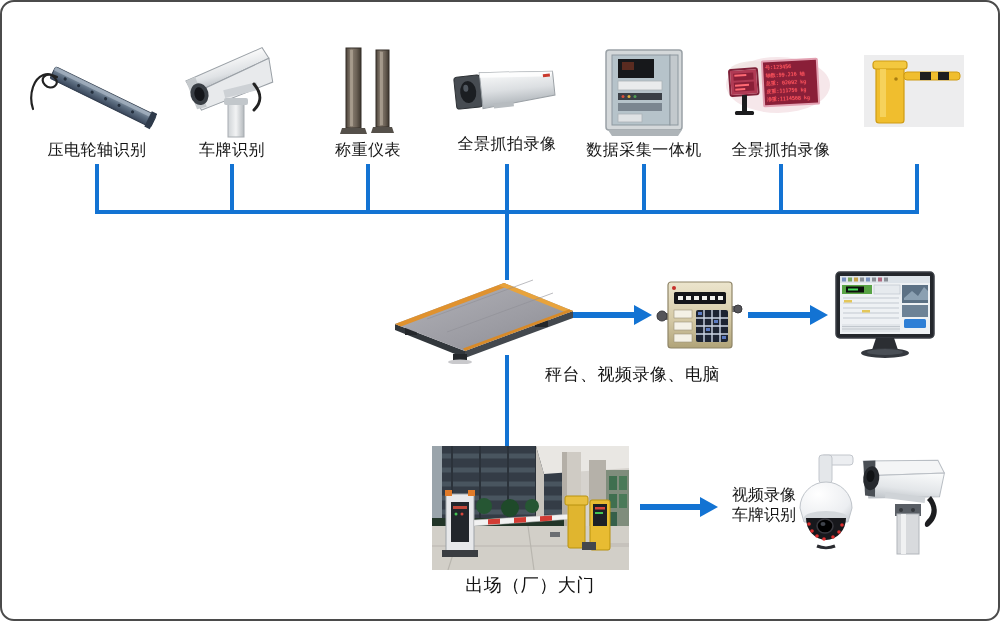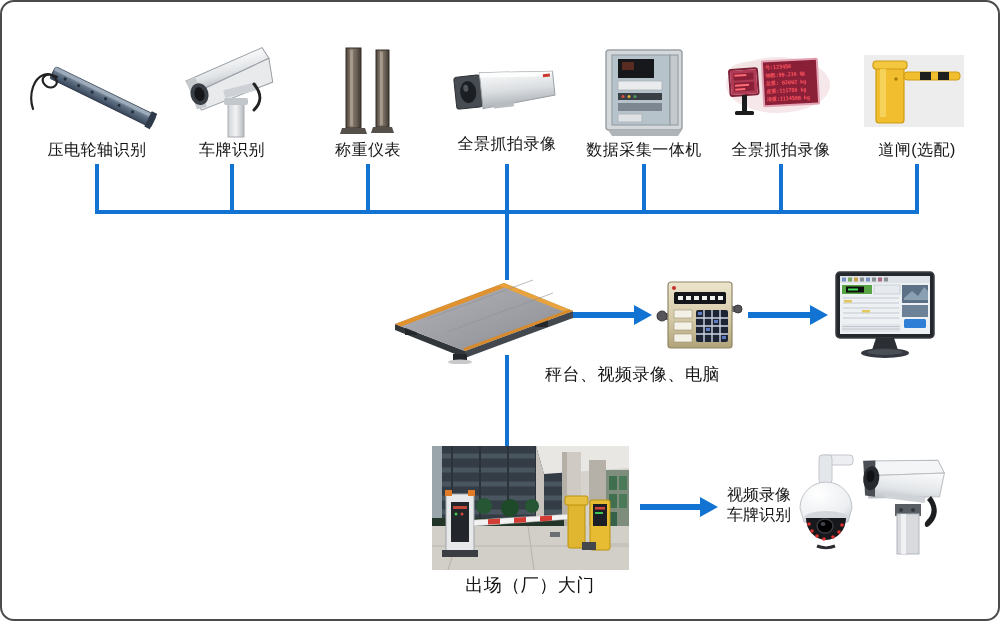--- a/index.html
+++ b/index.html
@@ -188,21 +188,20 @@
     <rect x="56" y="17" width="11" height="8" fill="#1e1e1e"></rect>
     <rect x="74" y="17" width="11" height="8" fill="#1e1e1e"></rect>
   </svg>
 
   <div class="lbl" style="left:15px;top:138px;width:160px;">压电轮轴识别</div>
   <div class="lbl" style="left:150px;top:138px;width:160px;">车牌识别</div>
   <div class="lbl" style="left:286px;top:138px;width:160px;">称重仪表</div>
   <div class="lbl" style="left:425px;top:132px;width:160px;">全景抓拍录像</div>
   <div class="lbl" style="left:562px;top:138px;width:160px;">数据采集一体机</div>
   <div class="lbl" style="left:699px;top:138px;width:160px;">全景抓拍录像</div>
-  <div class="lbl" style="left:835px;top:138px;width:160px;">道闸(选配)</div>
 
   <svg class="abs" style="left:385px;top:270px;" width="195" height="92" viewBox="0 0 195 92">
     <defs>
       <linearGradient id="deckG" x1="0" y1="0" x2="1" y2="1">
         <stop offset="0" stop-color="#b3b3b9"></stop>
           <stop offset=".6" stop-color="#9c9ca3"></stop>
           <stop offset="1" stop-color="#8a8a91"></stop>
       </linearGradient>
     </defs>
     <path d="M8 58 L8 52 L78 79 L78 86 Z" fill="#32373c"></path>
@@ -326,21 +325,21 @@
     <rect x="158" y="54" width="20" height="50" rx="2" fill="#e8bc32" stroke="#b8920f" stroke-width="1"></rect>
     <rect x="161" y="58" width="14" height="22" fill="#1c2026"></rect>
     <rect x="163" y="61" width="10" height="2.5" fill="#d8463b"></rect>
     <rect x="163" y="66" width="8" height="2" fill="#43c553"></rect>
     <rect x="150" y="96" width="14" height="8" fill="#44474c"></rect>
     <rect x="118" y="86" width="10" height="5" fill="#6b6e72"></rect>
   </svg>
 
   <div class="lbl" style="left:438px;top:573px;width:180px;font-size:18px;">出场（厂）大门</div>
 
-  <div class="abs" style="left:720px;top:483px;width:74px;text-align:center;font-size:16px;line-height:20px;color:#141414;font-weight:500;">
+  <div class="abs" style="left:720px;top:483px;width:74px;text-align:right;font-size:16px;line-height:20px;color:#141414;font-weight:500;">
     <div>视频录像</div>
     <div>车牌识别</div>
   </div>
 
   <svg class="abs" style="left:793px;top:450px;" width="62" height="102" viewBox="0 0 62 102">
     <defs>
       <radialGradient id="domeG" cx=".35" cy=".3" r=".9">
         <stop offset="0" stop-color="#ffffff"></stop>
           <stop offset=".7" stop-color="#eceef1"></stop>
           <stop offset="1" stop-color="#c9cdd3"></stop>

